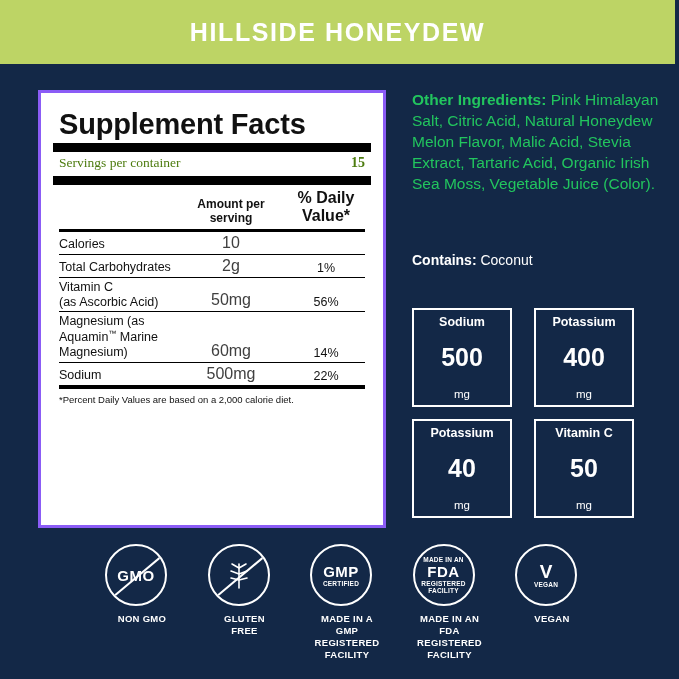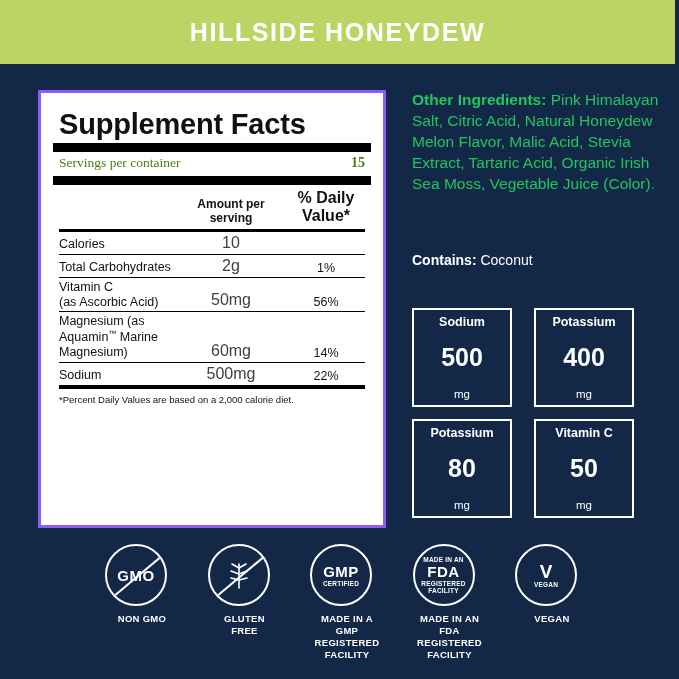--- a/index.html
+++ b/index.html
@@ -287,21 +287,21 @@
         <div class="m-val">500</div>
         <div class="m-unit">mg</div>
       </div>
       <div class="mineral">
         <div class="m-name">Potassium</div>
         <div class="m-val">400</div>
         <div class="m-unit">mg</div>
       </div>
       <div class="mineral">
         <div class="m-name">Potassium</div>
-        <div class="m-val">80</div>
+        <div class="m-val">40</div>
         <div class="m-unit">mg</div>
       </div>
       <div class="mineral">
         <div class="m-name">Vitamin C</div>
         <div class="m-val">50</div>
         <div class="m-unit">mg</div>
       </div>
     </div>
 
   <div id="badges">

